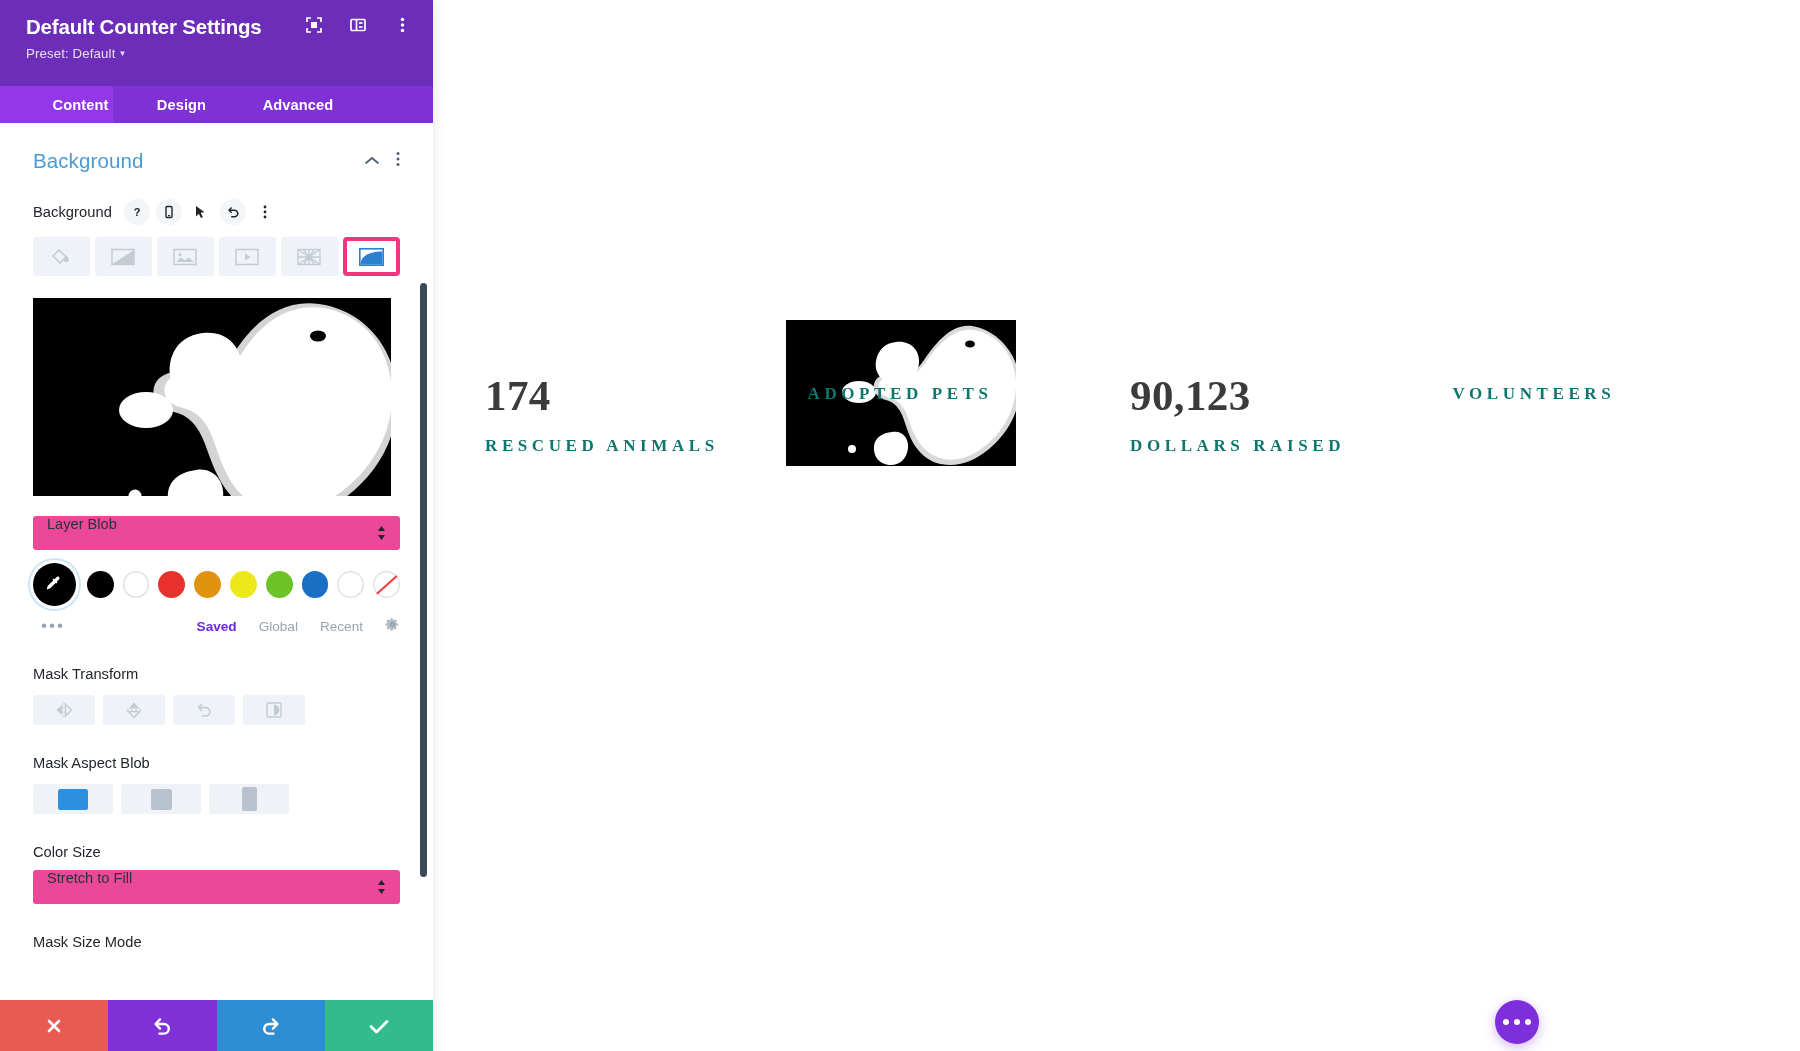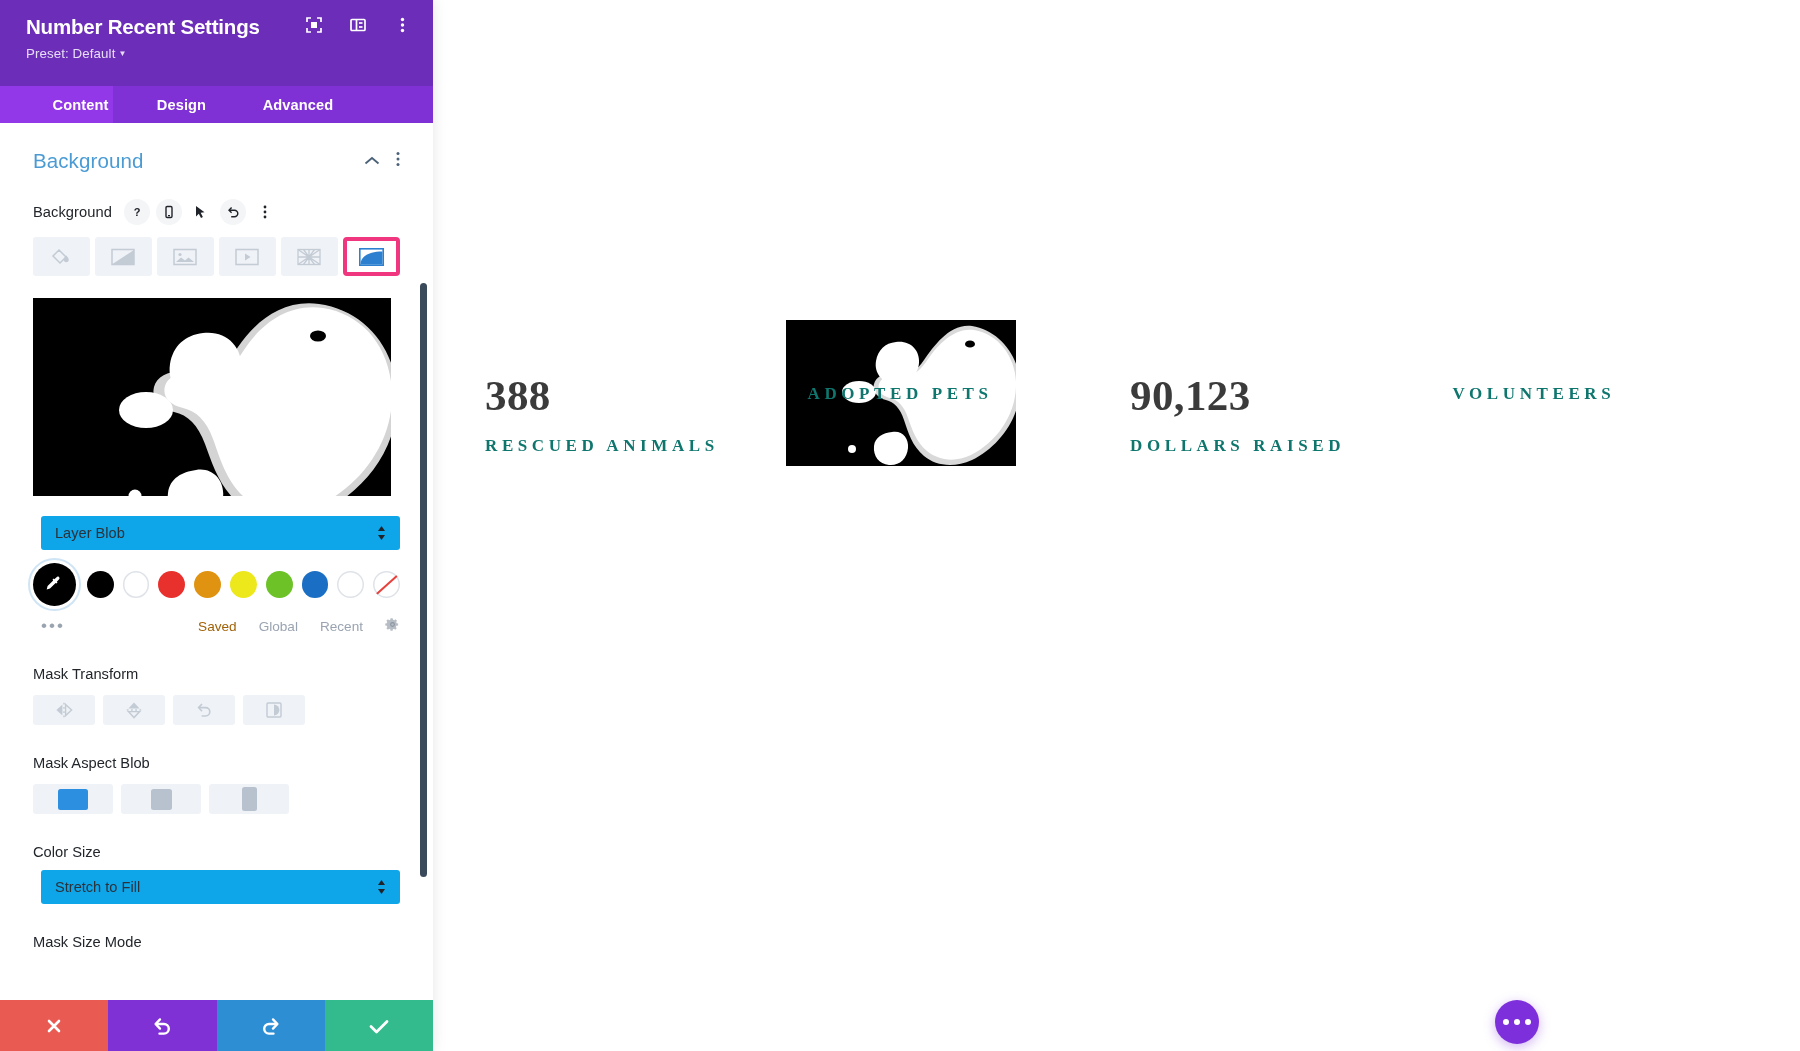--- a/index.html
+++ b/index.html
@@ -80,23 +80,23 @@
     background:#ffffff;
     border:4px solid #f0367e; border-radius:4px;
   }
 
   .preview {
     margin-top:22px; width:358px; height:198px; background:#000;
     overflow:hidden; position:relative;
   }
 
   .select {
-    margin-top:20px; height:34px; background:#0ea5e9; border-radius:3px;
-    display:flex; align-items:center; padding:0 14px; position:relative;
-    font-size:14.6px; color:#2b3138; cursor:pointer;margin-left:8px;
+    margin-top:20px; height:34px; background:#ec4899; border-radius:3px;
+    display:flex; align-items:flex-start; padding:0 14px; position:relative;
+    font-size:14.6px; color:#2b3138; cursor:pointer;
   }
   .select .arrows { position:absolute; right:14px; top:50%; transform:translateY(-50%);
      display:flex; flex-direction:column; line-height:6px; color:#2b3138; font-size:9px; }
 
   .grp-label { margin-top:28px; font-size:14.7px; color:#22262b; display:flex; align-items:center; }
   .grp-label .lbltxt { margin-right:10px; }
 
   .swatches { margin-top:13px; display:flex; align-items:center; gap:9px; }
   .sw { width:27px;height:27px;border-radius:50%; cursor:pointer; }
   .sw.ring {
@@ -108,21 +108,21 @@
   .sw.none { background:#fff; box-shadow: inset 0 0 0 1.5px #dfe3e8; position:relative; overflow:hidden; }
   .sw.none:after{
     content:""; position:absolute; left:-3px; top:12px; width:36px; height:2.4px;
     background:#e8413c; transform:rotate(-42deg);
   }
 
   .sw-row2 { margin-top:10px; display:flex; align-items:center; justify-content:space-between; }
   .dots3 { color:#9aa4b1; font-size:17px; letter-spacing:2px; margin-left:8px;}
   .tabs-mini { display:flex; align-items:center; gap:22px; }
   .tm { font-size:13.6px; cursor:pointer; }
-  .tm.active { color:#a16207; font-weight:400; }
+  .tm.active { color:#6d28d9; font-weight:700; }
   .tm.idle { color:#9aa4b1; }
 
   .btnrow { margin-top:13px; display:flex; gap:8px; }
   .tbtn { width:62px;height:30px;background:#eff2f6;border-radius:3px;
           display:flex;align-items:center;justify-content:center;cursor:pointer;}
   .arbtn { width:80px;height:30px;background:#eff2f6;border-radius:3px;
           display:flex;align-items:center;justify-content:center;cursor:pointer;}
 
   .sectlab { margin-top:30px; font-size:14.7px; color:#22262b; }
 
@@ -180,21 +180,21 @@
 
     <svg width="0" height="0" style="position:absolute">
       <defs>
         <clipPath id="none"></clipPath>
       </defs>
     </svg>
 
     <div class="counters">
 
       <div class="ctr">
-        <div class="num">388</div>
+        <div class="num">174</div>
         <div class="lab">RESCUED ANIMALS</div>
       </div>
 
       <div class="ctr masked">
         <div class="maskbox">
           <svg class="inner" viewBox="0 0 230 146" preserveAspectRatio="none">
             <rect x="0" y="0" width="230" height="146" fill="#000000"></rect>
             <g fill="#d9d9d9">
               <path d="M186 6 C212 10 232 34 234 62 C236 96 214 126 186 140 C168 148 150 146 138 136 C126 126 122 112 118 100 C114 88 108 82 100 80 C92 78 86 72 88 64 C90 56 100 52 110 54 C122 56 130 52 138 40 C148 26 164 3 186 6 Z"></path>
             </g>
@@ -226,21 +226,21 @@
     <div class="fab">
       <i></i>
       <i></i>
       <i></i>
     </div>
   </div>
 
   <div class="panel">
 
     <div class="panel-header">
-      <div class="panel-title">Number Recent Settings</div>
+      <div class="panel-title">Default Counter Settings</div>
       <div class="panel-preset">
         <span>Preset: Default</span><span class="caret-dn">▼</span>
       </div>
       <div class="hdr-icons">
         <div class="hdr-ic">
           <svg width="18" height="18" viewBox="0 0 18 18" fill="none" stroke="#ffffff" stroke-width="1.7">
             <path d="M2 6V2h4M16 6V2h-4M2 12v4h4M16 12v4h-4"></path>
               <rect x="6" y="6" width="6" height="6" fill="#fff" stroke="none"></rect>
           </svg>
         </div>

